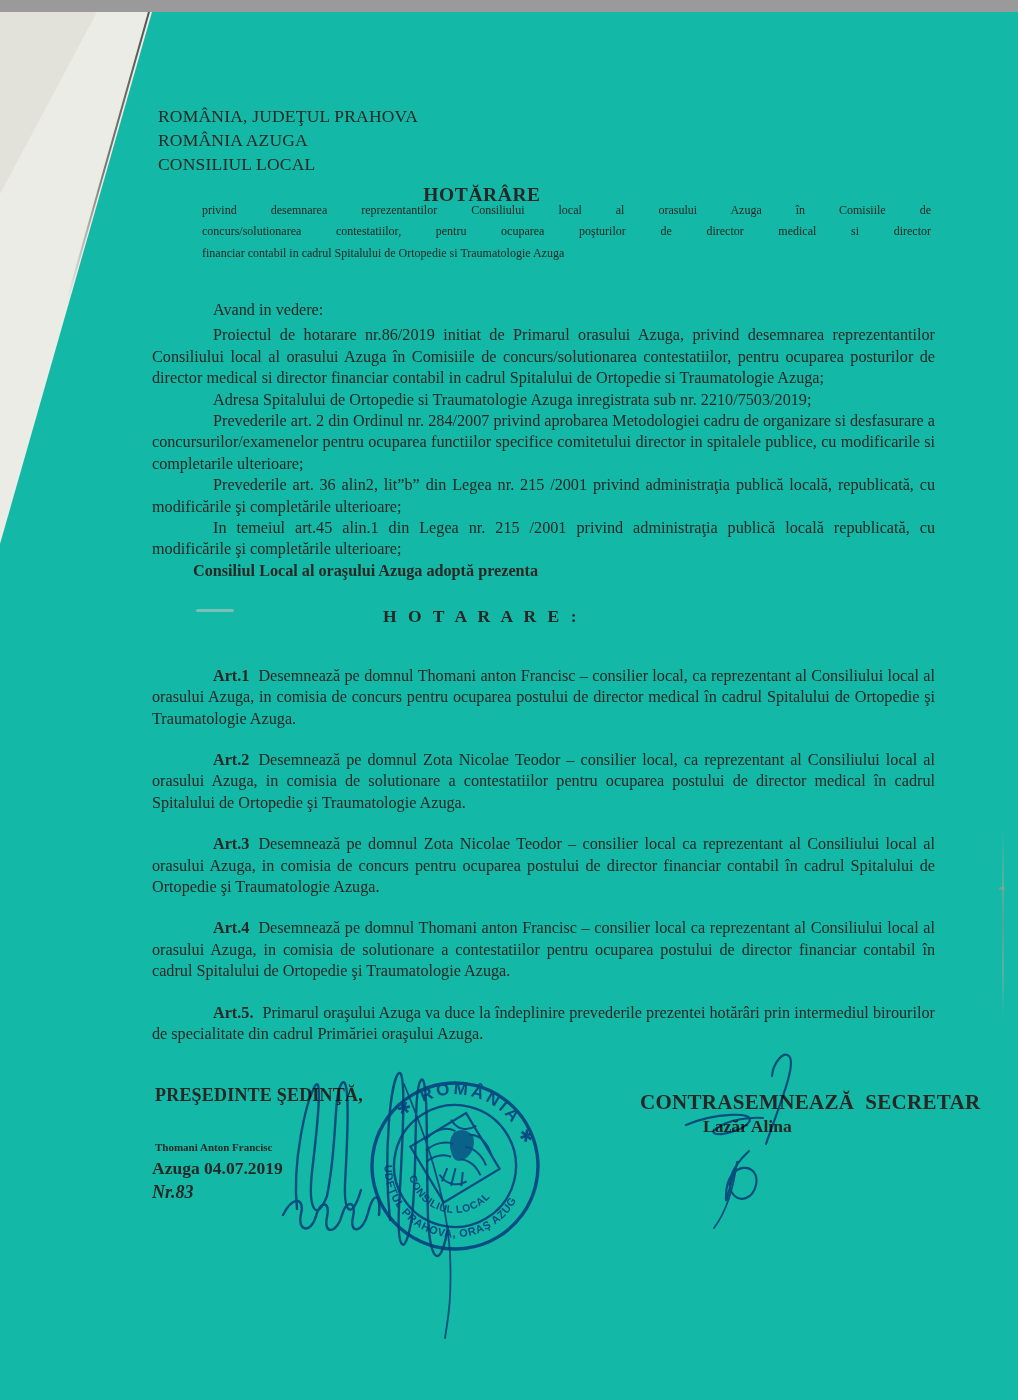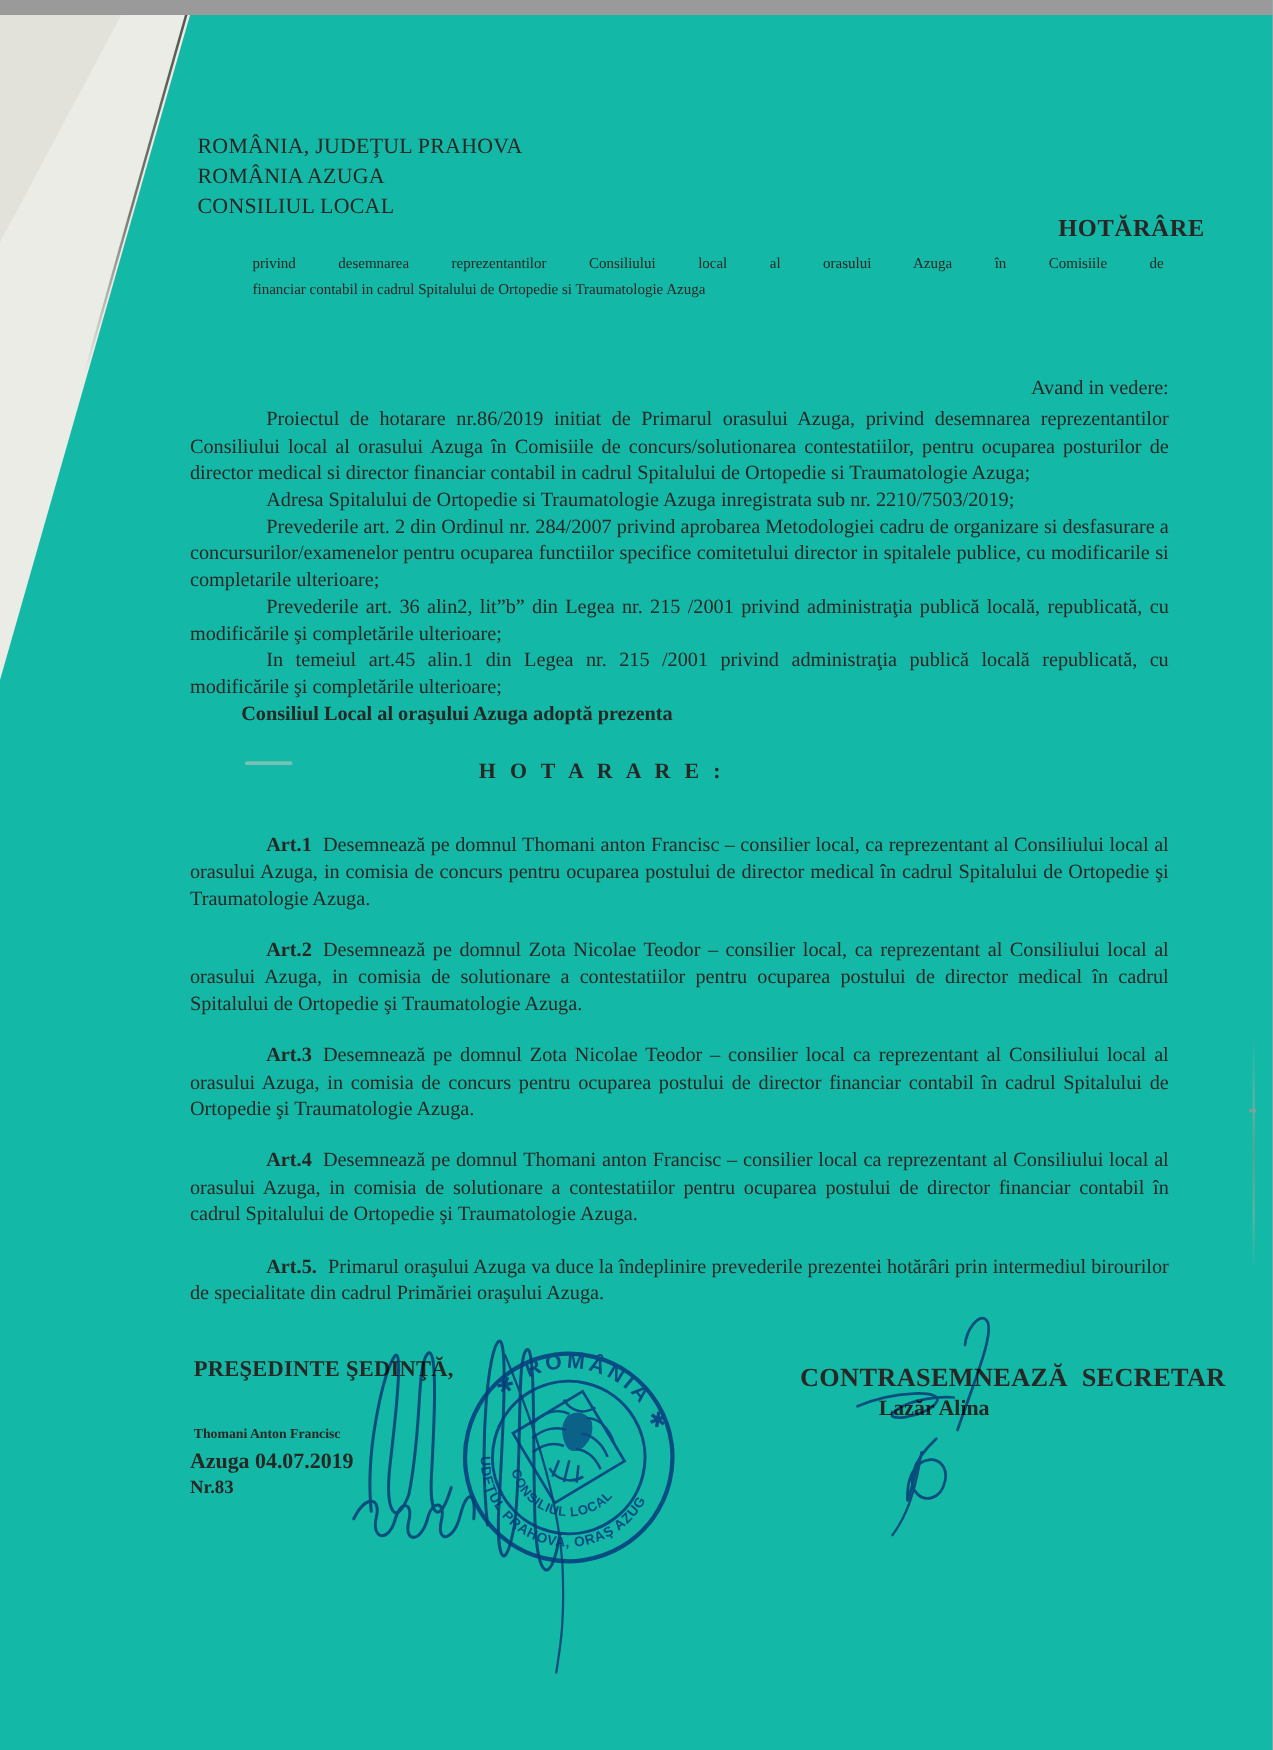--- a/index.html
+++ b/index.html
@@ -18,38 +18,38 @@
     clip-path:polygon(0 0,100% 0,0 100%);}
   .corner-edge{left:150px;top:0;width:300px;height:2px;
     background:linear-gradient(to right,#56554e 0%,#7a7972 55%,rgba(120,119,112,0) 100%);
     transform:rotate(105.8deg);transform-origin:0 0;}
   .edge-line-right{left:1002px;top:815px;width:2px;height:190px;opacity:.45;
     background:linear-gradient(to bottom,rgba(150,150,148,0),#a9a9a5 30%,#8f8f8b 50%,#a9a9a5 75%,rgba(150,150,148,0));}
   .edge-tick{left:999px;top:875px;width:6px;height:3px;background:#9b9b96;opacity:.7;border-radius:2px;}
   .speck{left:196px;top:597px;width:38px;height:3px;background:#c9c9c3;opacity:.55;border-radius:2px;}
   
   .hdr{left:158px;top:92px;font-size:17.5px;line-height:24px;letter-spacing:.2px;}
-  .doc-title{left:0;top:161px;width:964px;text-align:right;font-weight:bold;
+  .doc-title{left:0;top:172px;width:964px;text-align:center;font-weight:bold;
     font-size:19.5px;letter-spacing:.6px;}
   .subtitle{left:202px;top:188px;width:729px;font-size:12px;line-height:21.4px;}
   .jline{text-align:justify;text-align-last:justify;}
   .body-flow{left:152px;top:288px;width:783px;font-size:16.2px;line-height:21.4px;}
   .body-flow p{margin:0;text-align:justify;text-indent:61px;}
-  .lead{margin-left:61px;text-align:right;}
+  .lead{margin-left:61px;}
   .adoption{font-weight:bold;margin-left:41px !important;text-indent:0 !important;text-align:left !important;}
   .decision{font-weight:bold;font-size:17.5px;letter-spacing:2.5px;word-spacing:2px;
     margin-left:231px !important;margin-top:24px !important;text-indent:0 !important;text-align:left !important;width:fit-content;}
   .art1{margin-top:38px !important;}
   .artn{margin-top:20px !important;}
   .art-label{font-weight:bold;margin-right:9px;}
   .sig{font-weight:bold;text-align:center;}
   .sig-role-l{left:155px;top:1073px;font-size:18px;letter-spacing:.2px;}
   .sig-name-l{left:155px;top:1129px;font-size:11px;}
   .sig-date{left:152px;top:1146px;font-size:17.5px;}
-  .sig-nr{left:152px;top:1170px;font-size:15px;}
+  .sig-nr{left:152px;top:1170px;font-size:18px;font-style:italic;}
   .sig-role-r{left:640px;top:1078px;font-size:21px;letter-spacing:.3px;white-space:pre;}
   .sig-name-r{left:703px;top:1104px;font-size:17.5px;}
   
   .ink-layer{left:0;top:1020px;width:1018px;height:380px;mix-blend-mode:multiply;}
   .stamp-text{font-family:"Liberation Sans","DejaVu Sans",sans-serif;font-weight:bold;fill:#3349bd;}
 </style>
 </head>
 <body>
 
 <div class="page">
@@ -64,20 +64,21 @@
   <div class="abs hdr">
     <div>ROMÂNIA, JUDEŢUL PRAHOVA</div>
     <div>ROMÂNIA AZUGA</div>
     <div>CONSILIUL LOCAL</div>
   </div>
 
   <div class="abs doc-title">HOTĂRÂRE</div>
 
   <div class="abs subtitle">
     <div class="jline">privind desemnarea reprezentantilor Consiliului local al orasului Azuga în Comisiile de</div>
+    <div class="jline">concurs/solutionarea contestatiilor,  pentru ocuparea poşturilor de director medical si director</div>
     <div>financiar contabil in cadrul Spitalului de Ortopedie si Traumatologie Azuga</div>
   </div>
 
   <div class="abs body-flow">
     <div class="lead">Avand in vedere:</div>
     <p style="margin-top:4px">Proiectul de hotarare nr.86/2019 initiat de Primarul orasului Azuga, privind desemnarea reprezentantilor Consiliului local al orasului Azuga în Comisiile de concurs/solutionarea contestatiilor, pentru ocuparea posturilor de director medical si director financiar contabil in cadrul Spitalului de Ortopedie si Traumatologie Azuga;</p>
     <p>Adresa Spitalului de Ortopedie si Traumatologie Azuga inregistrata sub nr. 2210/7503/2019;</p>
     <p>Prevederile art. 2 din Ordinul nr. 284/2007 privind aprobarea Metodologiei cadru de organizare si desfasurare a concursurilor/examenelor pentru ocuparea functiilor specifice comitetului director in spitalele publice, cu modificarile si completarile ulterioare;</p>
     <p>Prevederile art. 36 alin2, lit”b” din Legea nr. 215 /2001 privind administraţia publică locală, republicată, cu modificările şi completările ulterioare;</p>
     <p>In temeiul art.45 alin.1 din Legea nr. 215 /2001 privind administraţia publică locală republicată, cu modificările şi completările ulterioare;</p>

